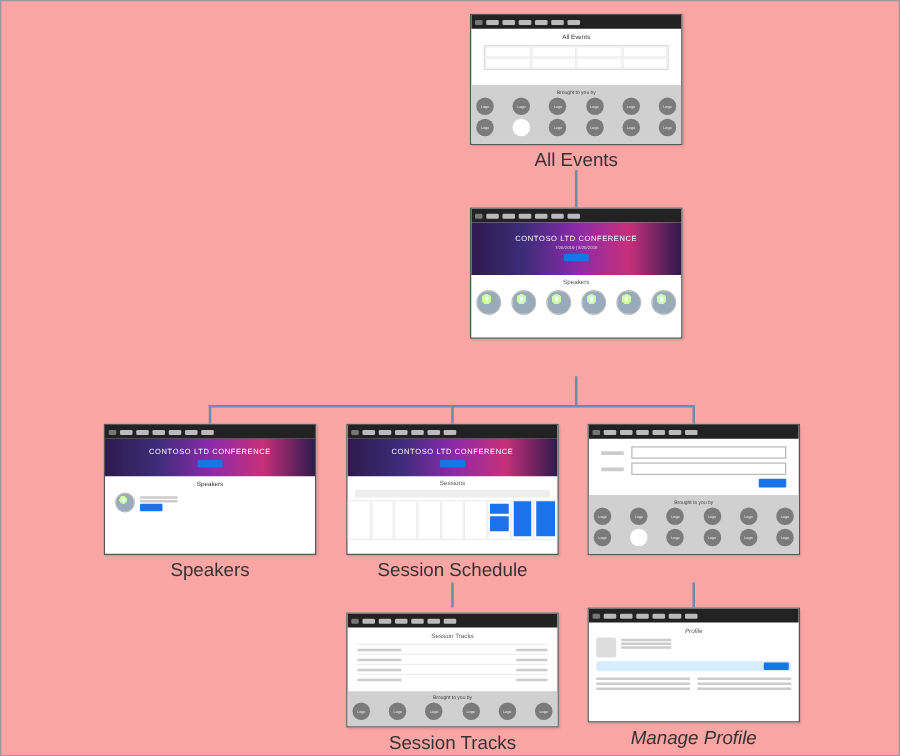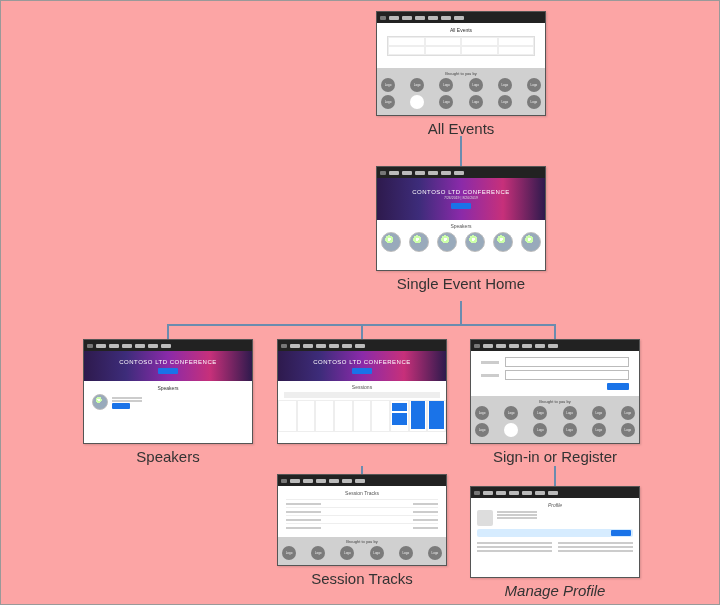--- a/index.html
+++ b/index.html
@@ -242,21 +242,20 @@
       <div class="section-label">Speakers</div>
       <div class="avatars">
         <div class="avatar"></div>
         <div class="avatar"></div>
         <div class="avatar"></div>
         <div class="avatar"></div>
         <div class="avatar"></div>
         <div class="avatar"></div>
       </div>
     </div>
-    <div class="caption">Single Event Home</div>
   </div>
 
   <div class="node" style="left:82px; top:338px;">
     <div class="thumb">
       <div class="tnav">
           <span class="logo"></span>
           <span></span>
           <span></span>
           <span></span>
           <span></span>
@@ -315,20 +314,21 @@
             </div>
           <div class="sch-col">
               <div class="sch-block" style="top:0;height:28px;"></div>
             </div>
           <div class="sch-col">
               <div class="sch-block" style="top:0;height:28px;"></div>
             </div>
         </div>
       </div>
     </div>
+    <div class="caption">Session Schedule</div>
   </div>
 
   <div class="node" style="left:469px; top:338px;">
     <div class="thumb">
       <div class="tnav">
           <span class="logo"></span>
           <span></span>
           <span></span>
           <span></span>
           <span></span>
@@ -364,24 +364,23 @@
               <i></i>
               <i></i>
             </div>
           <div class="scircle">Logo</div>
           <div class="scircle">Logo</div>
           <div class="scircle">Logo</div>
           <div class="scircle">Logo</div>
         </div>
       </div>
     </div>
-    <div class="caption">Sign-in or Register</div>
-  </div>
-
-  <div class="node" style="left:276px; top:473px;">
+  </div>
+
+  <div class="node" style="left:276px; top:489px;">
     <div class="thumb" style="height:92px;">
       <div class="tnav">
           <span class="logo"></span>
           <span></span>
           <span></span>
           <span></span>
           <span></span>
           <span></span>
           <span></span>
         </div>

